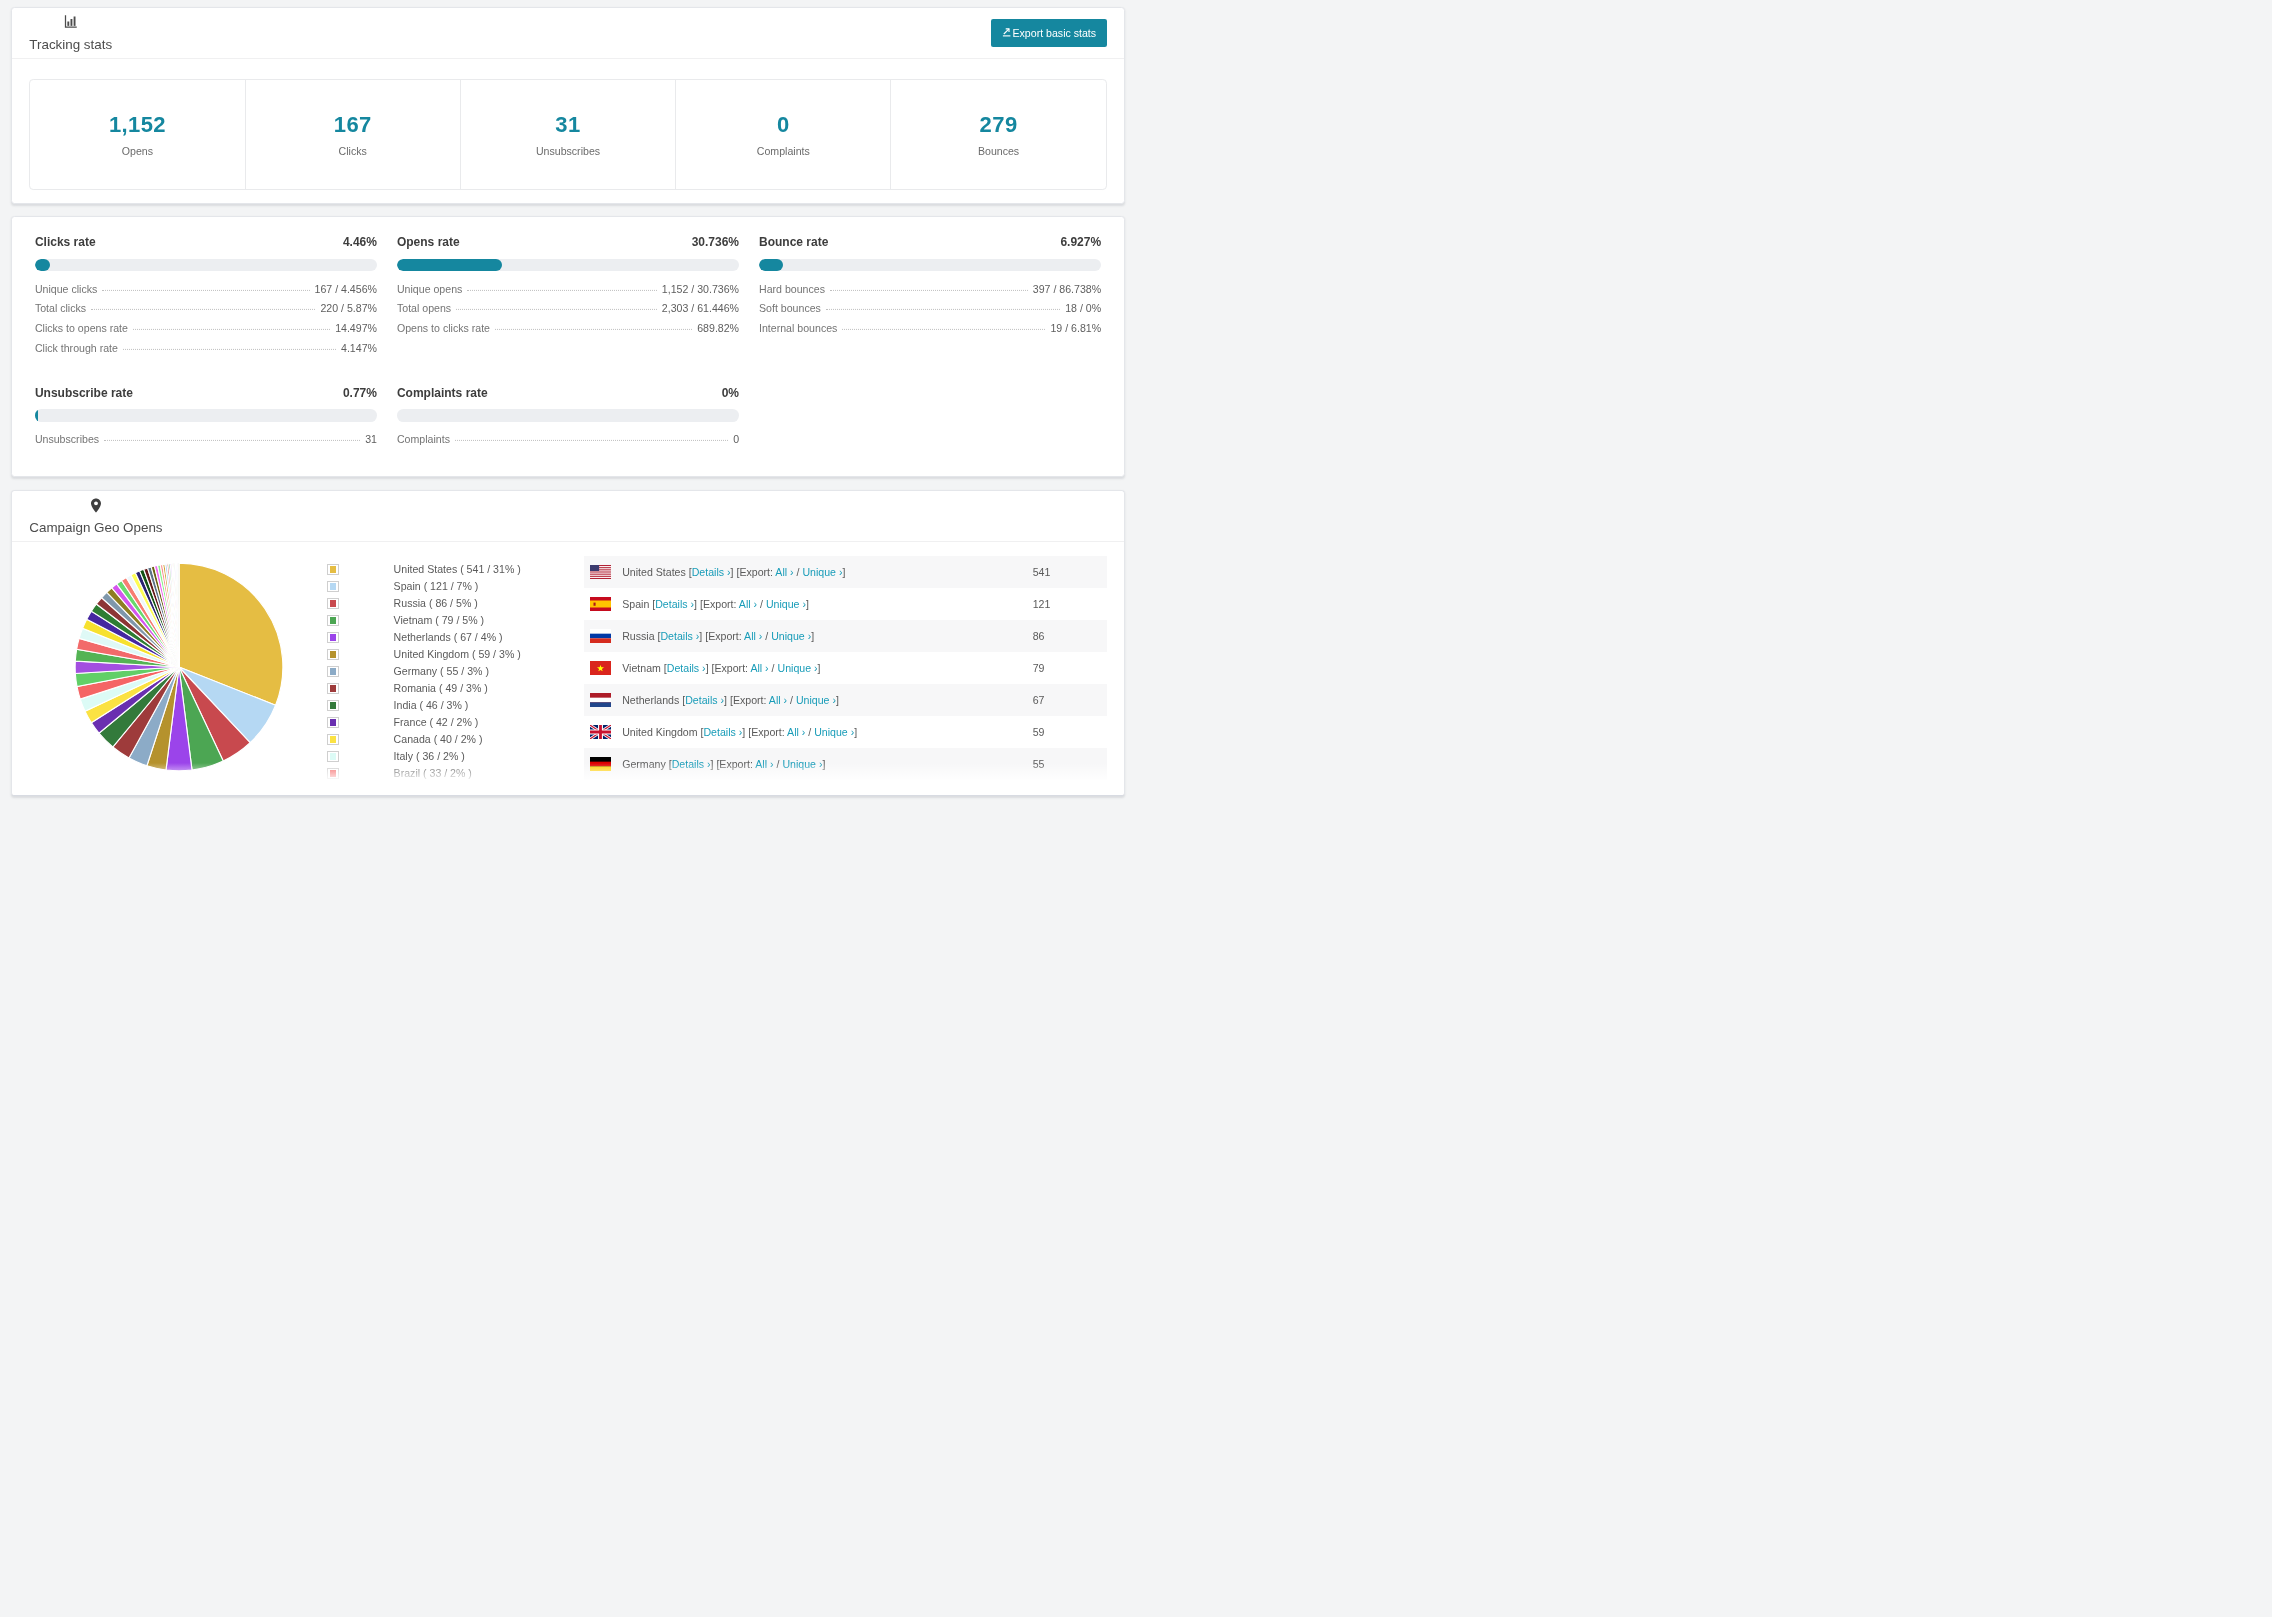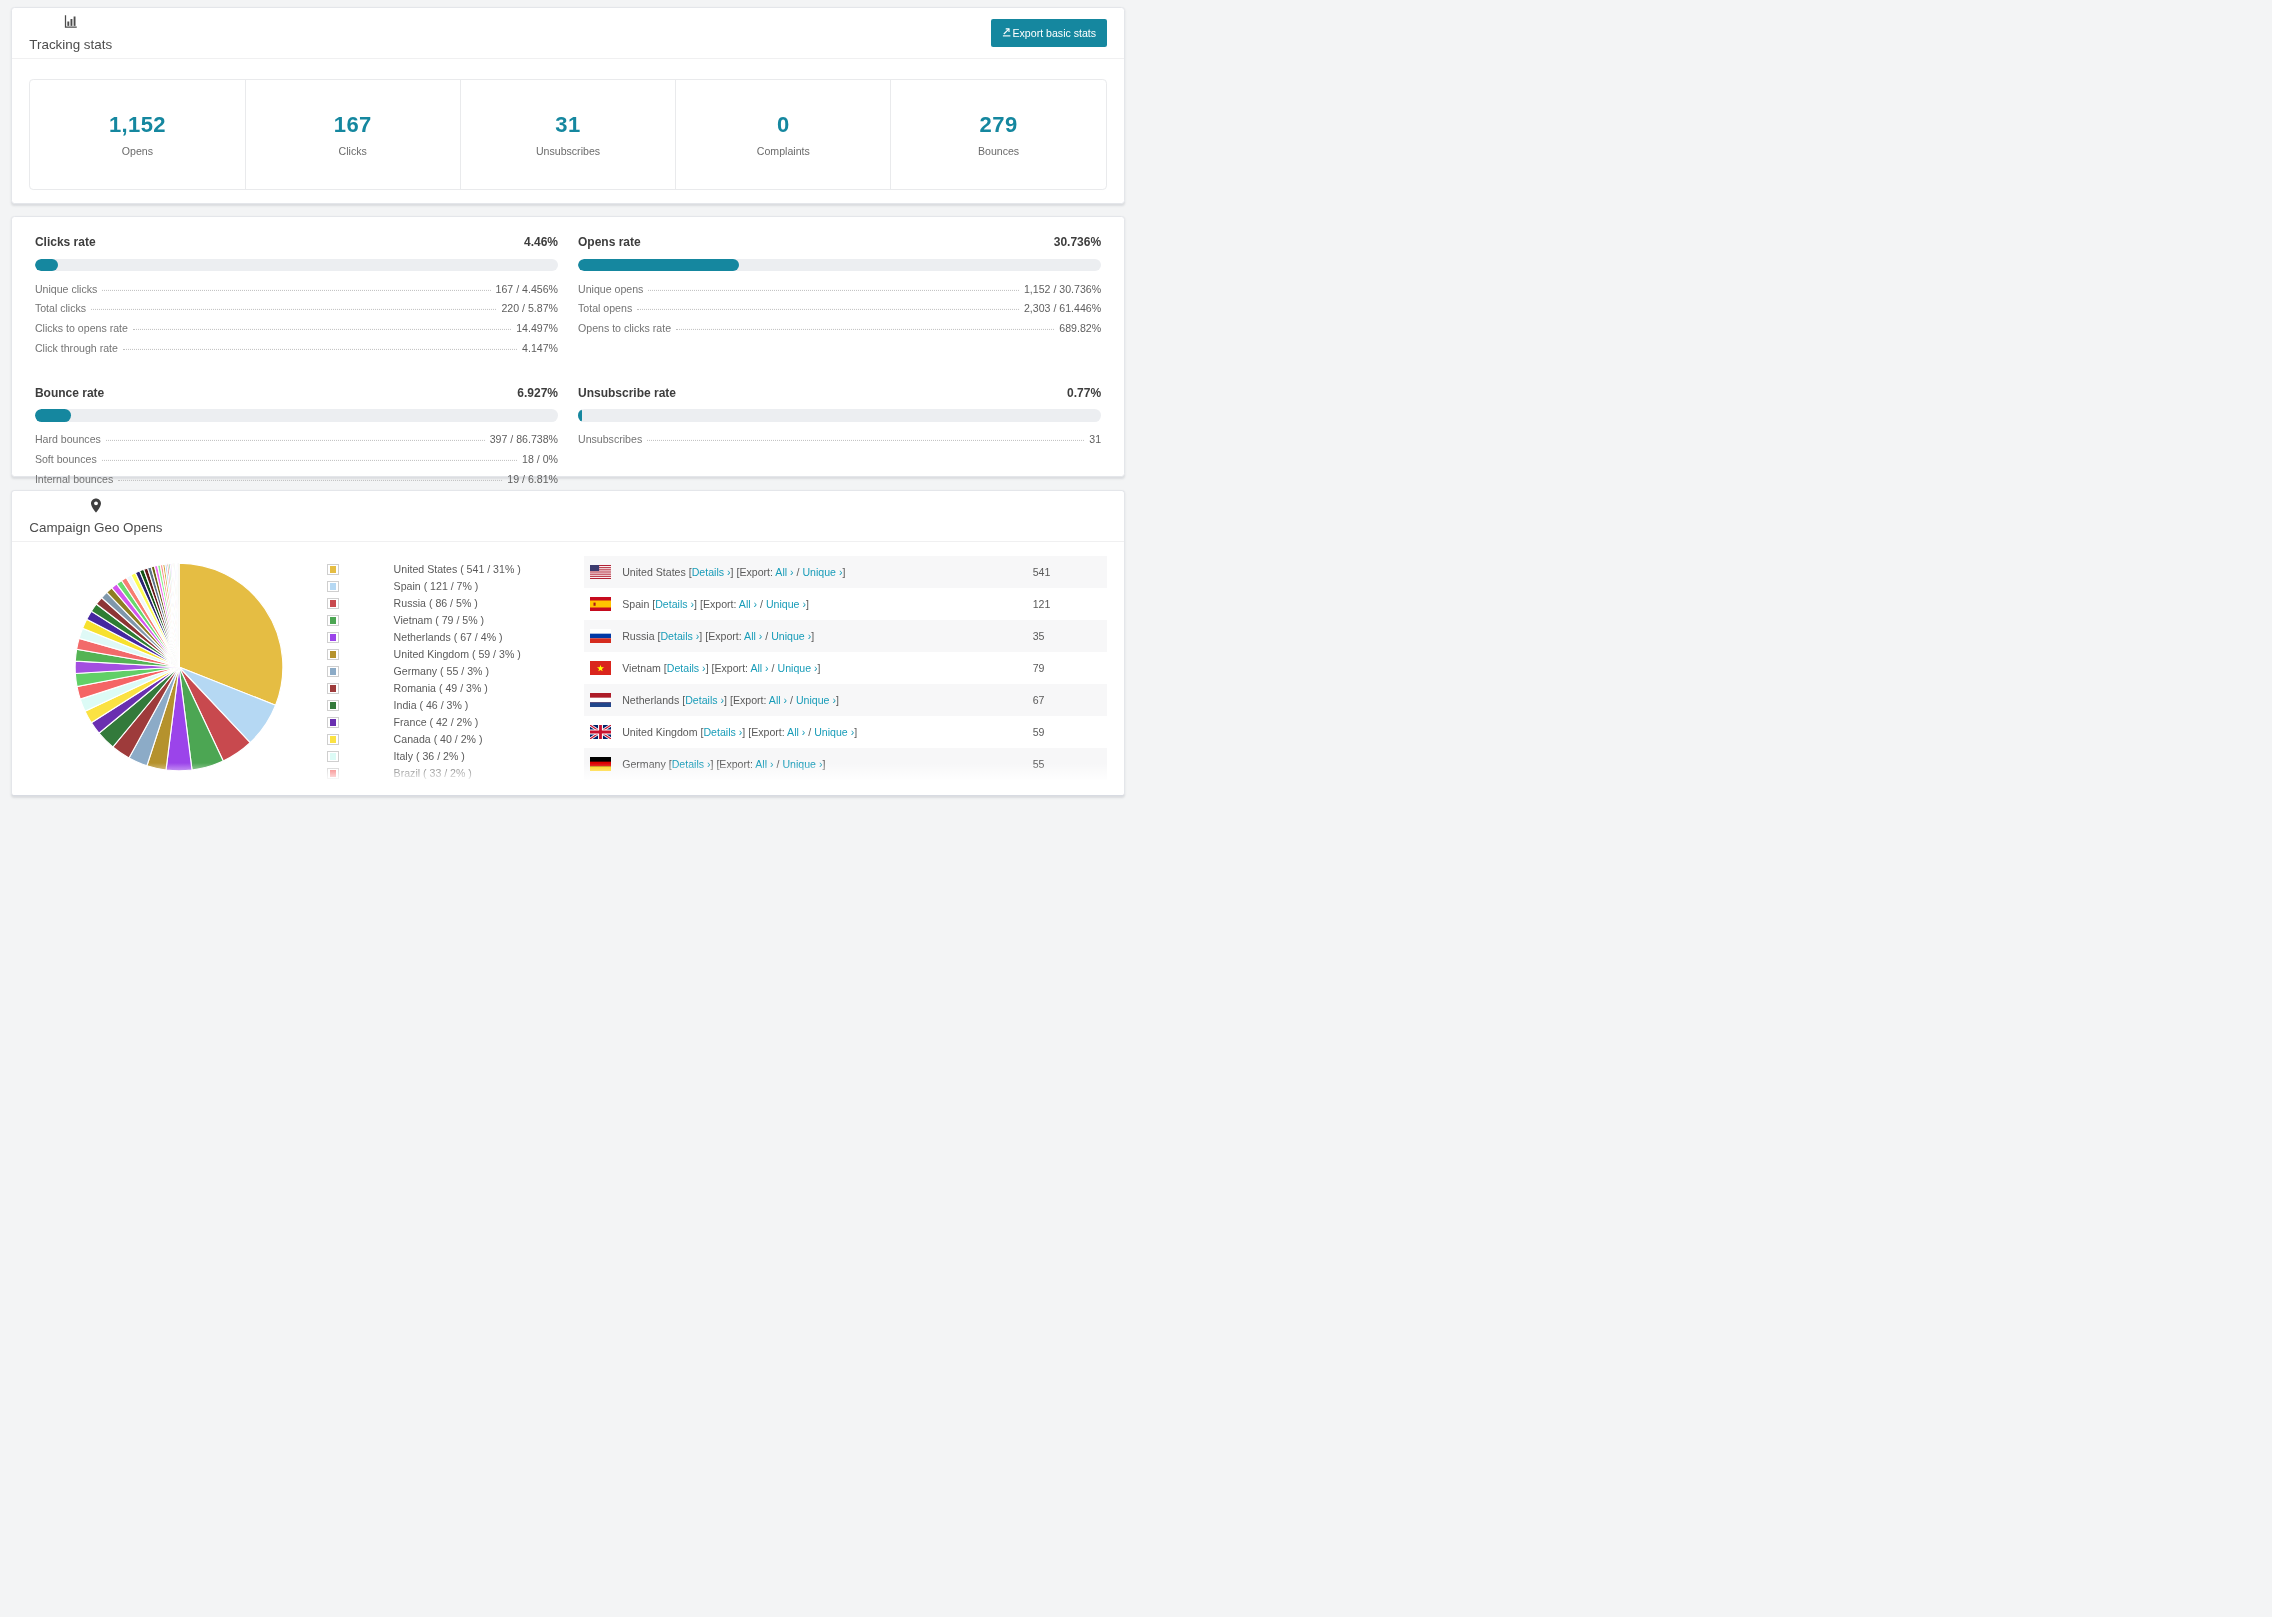--- a/index.html
+++ b/index.html
@@ -41,21 +41,21 @@
     display: flex;
   }
   .stat-cell { flex: 1; display:flex; flex-direction:column; align-items:center; justify-content:center; border-right:0.7px solid #e9eaec; }
   .stat-cell:last-child { border-right: none; }
   .stat-value { font-size: 22px; font-weight: bold; color: var(--accent); letter-spacing:0.4px; }
   .stat-label { font-size: 10.6px; color: #6b6b6b; margin-top: 6.4px; }
 
   
   #rates-grid {
     padding: 18.4px 22.6px 0;
-    display: grid; grid-template-columns: repeat(2, 1fr);
+    display: grid; grid-template-columns: repeat(3, 1fr);
     column-gap: 20px; row-gap: 24px;
   }
   .rate-head { display:flex; justify-content:space-between; align-items:baseline; }
   .rate-title, .rate-value { font-size: 12px; font-weight: bold; color: #3d3d3d; }
   .rate-bar { margin-top: 9.2px; height: 12.7px; border-radius: 6.4px; background: #eceef1; overflow: hidden; }
   .rate-fill { height: 100%; background: var(--accent); border-radius: 6.4px; }
   .rate-rows { margin-top: 11.3px; }
   .rate-row { display: flex; align-items: baseline; margin-bottom: 7.8px; font-size: 10.6px; }
   .rate-row-label { color: #747474; white-space: nowrap; }
   .rate-row-value { color: #5e5e5e; white-space: nowrap; }
@@ -454,21 +454,21 @@
        <div class="cell-country">
          <svg class="flag" viewBox="0 0 30 20">
                 <rect width="30" height="20" fill="#fff"></rect>
                 <rect y="6.67" width="30" height="6.66" fill="#0039a6"></rect>
                 <rect y="13.33" width="30" height="6.67" fill="#d52b1e"></rect>
               </svg>
          <span>Russia&nbsp;</span>
          <span>[<a href="#">Details ›</a>]&nbsp;</span>
          <span>[Export: <a href="#">All ›</a> / <a href="#">Unique ›</a>]</span>
        </div>
-       <div class="cell-total">35</div>
+       <div class="cell-total">86</div>
      </div>
           <div class="geo-row ">
        <div class="cell-country">
          <svg class="flag" viewBox="0 0 30 20">
                 <rect width="30" height="20" fill="#da251d"></rect>
                 <polygon points="15,5.6 16.3,9.1 20,9.1 17,11.3 18.1,14.8 15,12.7 11.9,14.8 13,11.3 10,9.1 13.7,9.1" fill="#ffff00"></polygon>
               </svg>
          <span>Vietnam&nbsp;</span>
          <span>[<a href="#">Details ›</a>]&nbsp;</span>
          <span>[Export: <a href="#">All ›</a> / <a href="#">Unique ›</a>]</span>

